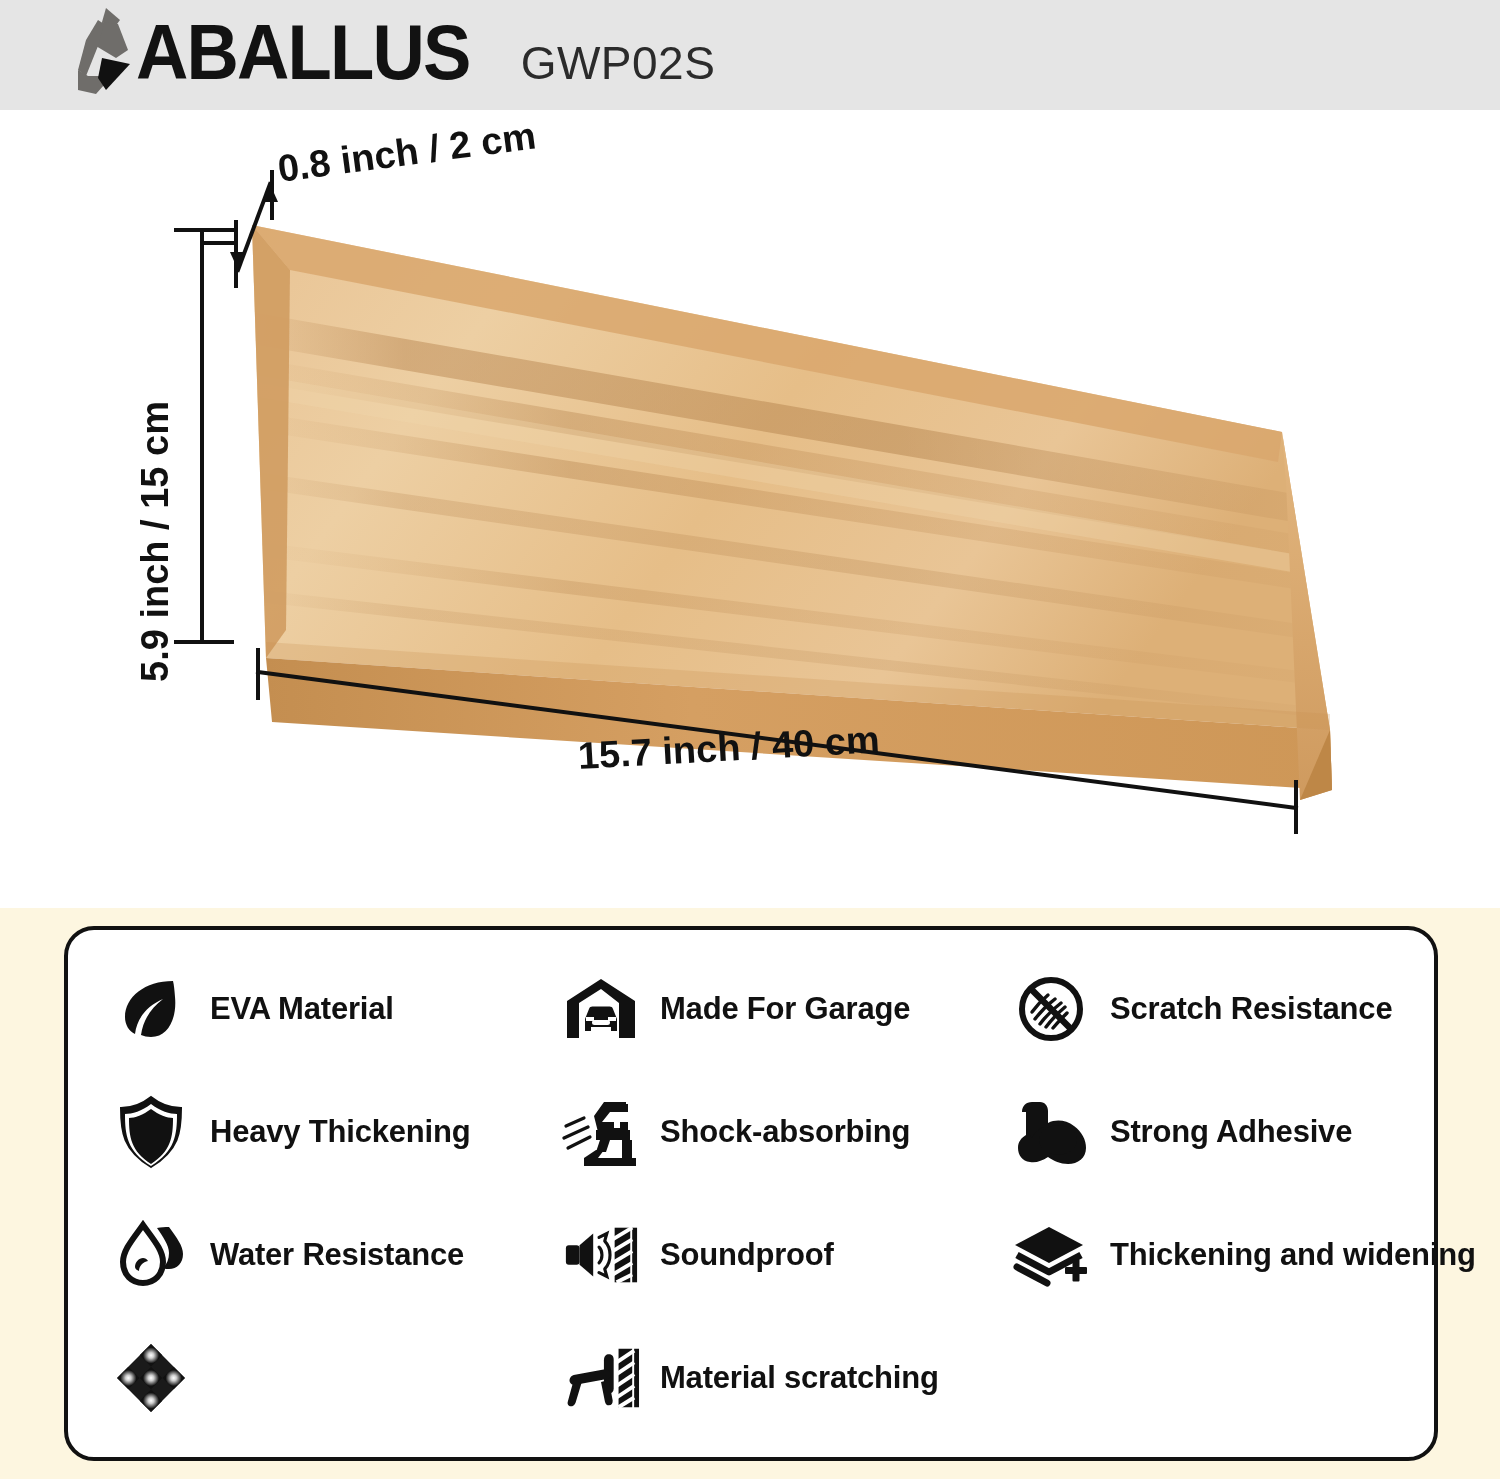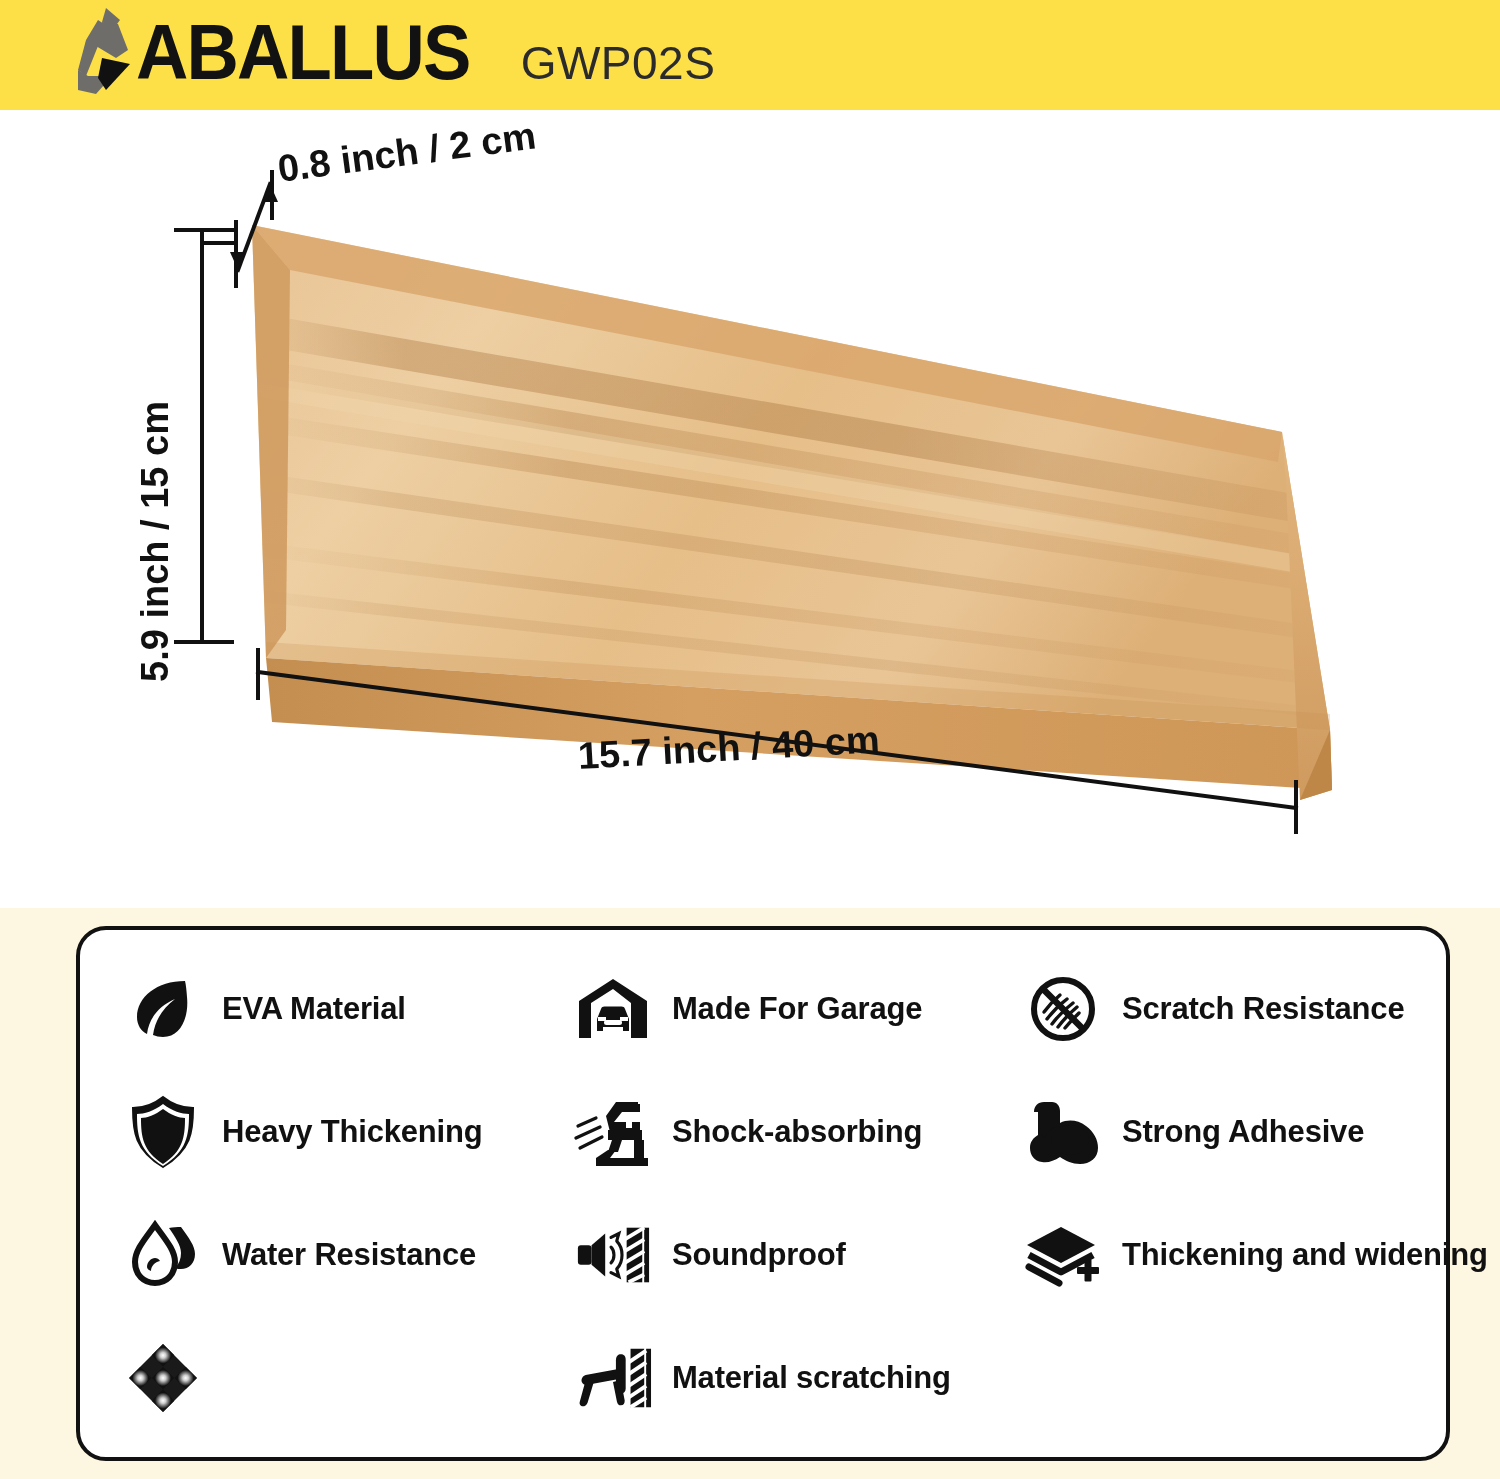--- a/index.html
+++ b/index.html
@@ -9,21 +9,21 @@
     height: 1479px;
     background: #ffffff;
     font-family: "Liberation Sans", sans-serif;
     overflow: hidden;
   }
 
   #page {
     position: relative;
     width: 1500px;
     height: 1479px;
-    background: #fde047;
+    background: #e5e5e5;
   }
 
   
   #brand-header {
     position: absolute;
     left: 72px;
     top: 6px;
     display: flex;
     align-items: baseline;
     height: 96px;
@@ -109,21 +109,20 @@
   }
   #features-card {
     position: absolute;
     left: 64px;
     top: 18px;
     width: 1374px;
     height: 535px;
     background: #ffffff;
     border: 4px solid #111111;
     border-radius: 30px;
-    margin-left: 12px;
   }
   #features-grid {
     position: absolute;
     left: 0;
     top: 0;
     width: 100%;
     height: 100%;
     display: grid;
     grid-template-columns: 450px 450px 470px;
     grid-template-rows: repeat(4, 1fr);

